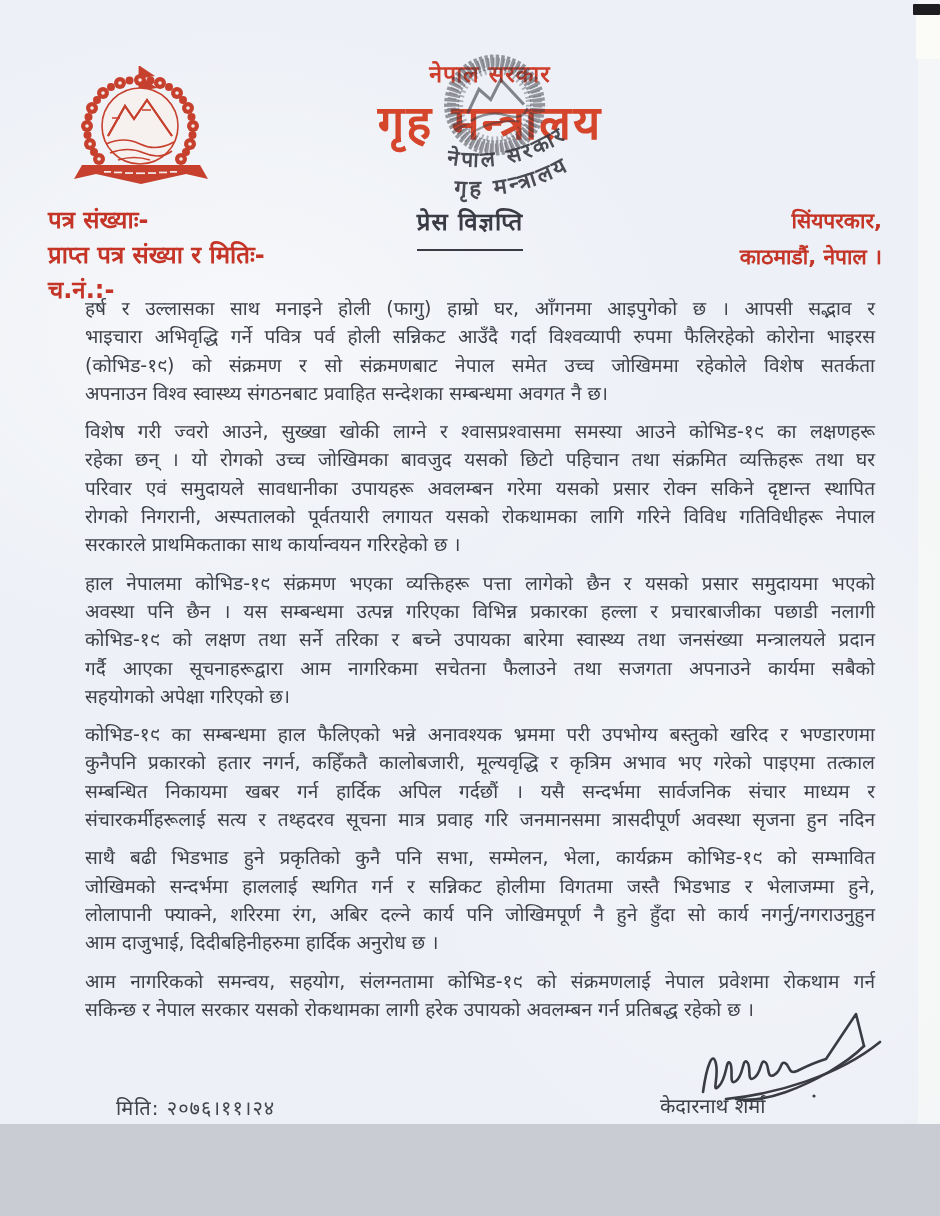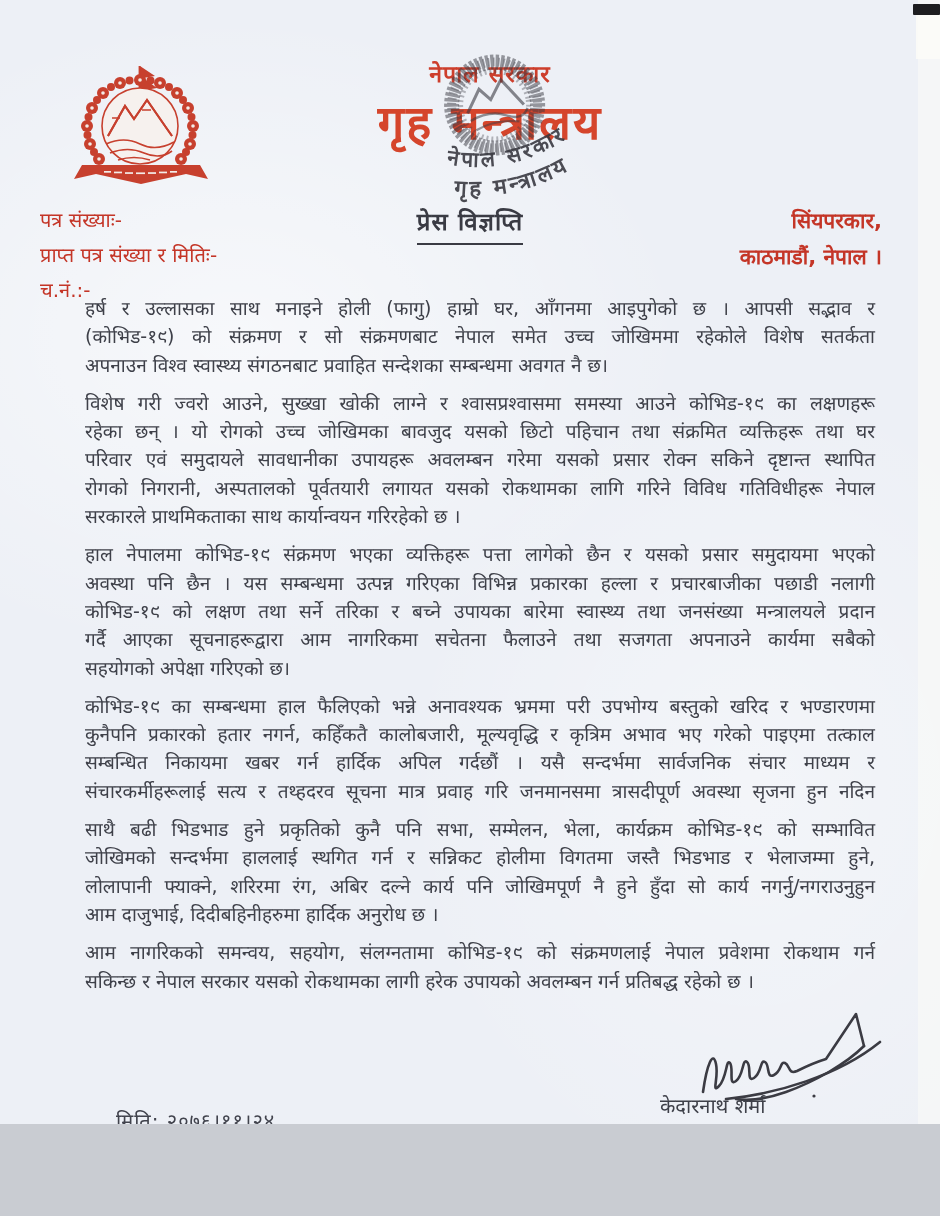--- a/index.html
+++ b/index.html
@@ -18,37 +18,37 @@
 
   
   .emblem{position:absolute;left:70px;top:62px;width:142px;height:134px;}
   .govt-line{position:absolute;left:50px;top:57px;width:880px;text-align:center;
     font-size:23px;font-weight:bold;color:#cd3e2c;letter-spacing:1px;}
   .ministry-title{position:absolute;left:50px;top:97px;width:880px;text-align:center;
     font-size:47px;font-weight:bold;color:#d5452c;letter-spacing:2px;line-height:1.1;}
   .stamp{position:absolute;left:396px;top:46px;width:214px;height:162px;}
 
   
-  .meta-left{position:absolute;left:40px;top:203px;color:#c43527;font-weight:normal;
-    font-size:20px;line-height:35px;}
+  .meta-left{position:absolute;left:48px;top:203px;color:#c43527;font-weight:bold;
+    font-size:24px;line-height:35px;}
   .doc-title-wrap{position:absolute;left:50px;top:204px;width:840px;text-align:center;}
   .doc-title{display:inline-block;font-size:24px;font-weight:bold;color:#3a3b44;
-    border-bottom:2px solid #3a3b44;padding-bottom:6px;letter-spacing:1px;}
+    border-bottom:2px solid #3a3b44;padding-bottom:12px;letter-spacing:1px;}
   .address{position:absolute;right:58px;top:203px;text-align:right;color:#c43527;
     font-weight:bold;font-size:21px;line-height:36px;}
 
   
   .body-block{position:absolute;left:85px;top:294px;width:790px;font-size:19px;color:#3e4049;}
   .para{margin:0 0 10px 0;}
   .line{height:28.3px;line-height:28.3px;white-space:nowrap;
     text-align:justify;text-align-last:justify;}
   .line-last{text-align-last:left;}
 
   
-  .date-line{position:absolute;left:116px;top:1094px;font-size:20px;color:#41434d;letter-spacing:1px;margin-top:13px;}
+  .date-line{position:absolute;left:116px;top:1094px;font-size:20px;color:#41434d;letter-spacing:1px;}
   .signatory{position:absolute;left:660px;top:1088px;width:240px;
     font-size:20px;color:#3e4049;line-height:37px;}
   .signature{position:absolute;left:696px;top:1002px;width:200px;height:102px;}
 </style>
 </head>
 <body>
 
 <div class="page">
 
   <div class="paper-edge"></div>
@@ -165,20 +165,21 @@
   </div>
 
   <div class="address">
     <div>सिंयपरकार,</div>
     <div>काठमाडौं, नेपाल ।</div>
   </div>
 
   <div class="body-block">
       <div class="para">
         <div class="line">हर्ष र उल्लासका साथ मनाइने होली (फागु) हाम्रो घर, आँगनमा आइपुगेको छ । आपसी सद्भाव र</div>
+        <div class="line">भाइचारा अभिवृद्धि गर्ने पवित्र पर्व होली सन्निकट आउँदै गर्दा विश्वव्यापी रुपमा फैलिरहेको कोरोना भाइरस</div>
         <div class="line">(कोभिड-१९) को संक्रमण र सो संक्रमणबाट नेपाल समेत उच्च जोखिममा रहेकोले विशेष सतर्कता</div>
         <div class="line line-last">अपनाउन विश्व स्वास्थ्य संगठनबाट प्रवाहित सन्देशका सम्बन्धमा अवगत नै छ।</div>
       </div>
       <div class="para">
         <div class="line">विशेष गरी ज्वरो आउने, सुख्खा खोकी लाग्ने र श्वासप्रश्वासमा समस्या आउने कोभिड-१९ का लक्षणहरू</div>
         <div class="line">रहेका छन् । यो रोगको उच्च जोखिमका बावजुद यसको छिटो पहिचान तथा संक्रमित व्यक्तिहरू तथा घर</div>
         <div class="line">परिवार एवं समुदायले सावधानीका उपायहरू अवलम्बन गरेमा यसको प्रसार रोक्न सकिने दृष्टान्त स्थापित</div>
         <div class="line">रोगको निगरानी, अस्पतालको पूर्वतयारी लगायत यसको रोकथामका लागि गरिने विविध गतिविधीहरू नेपाल</div>
         <div class="line line-last">सरकारले प्राथमिकताका साथ कार्यान्वयन गरिरहेको छ ।</div>
       </div>

